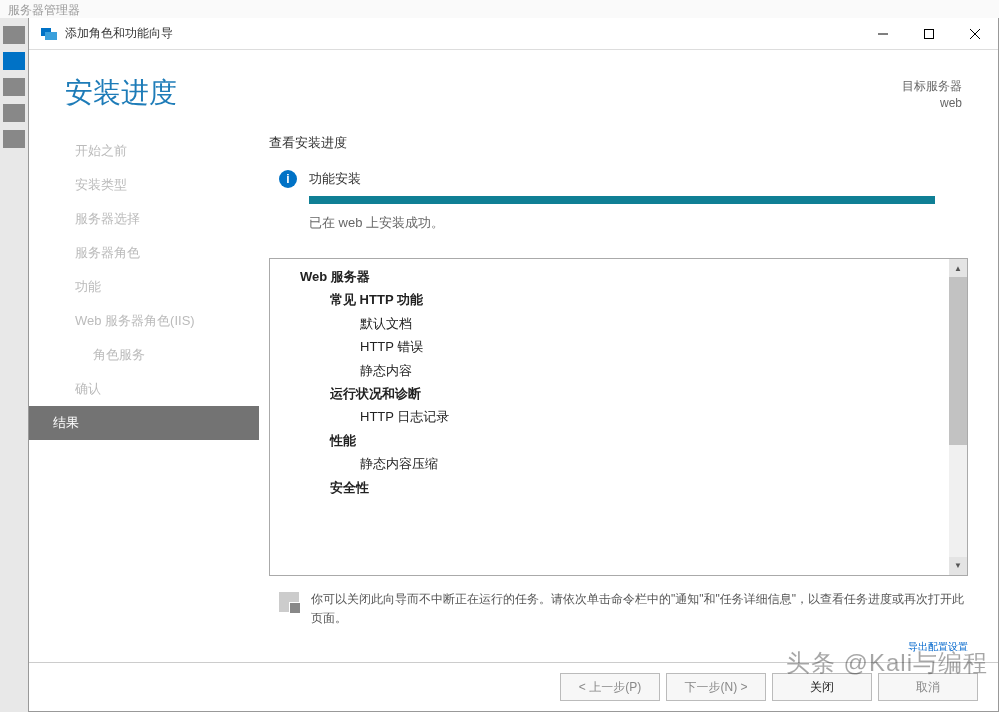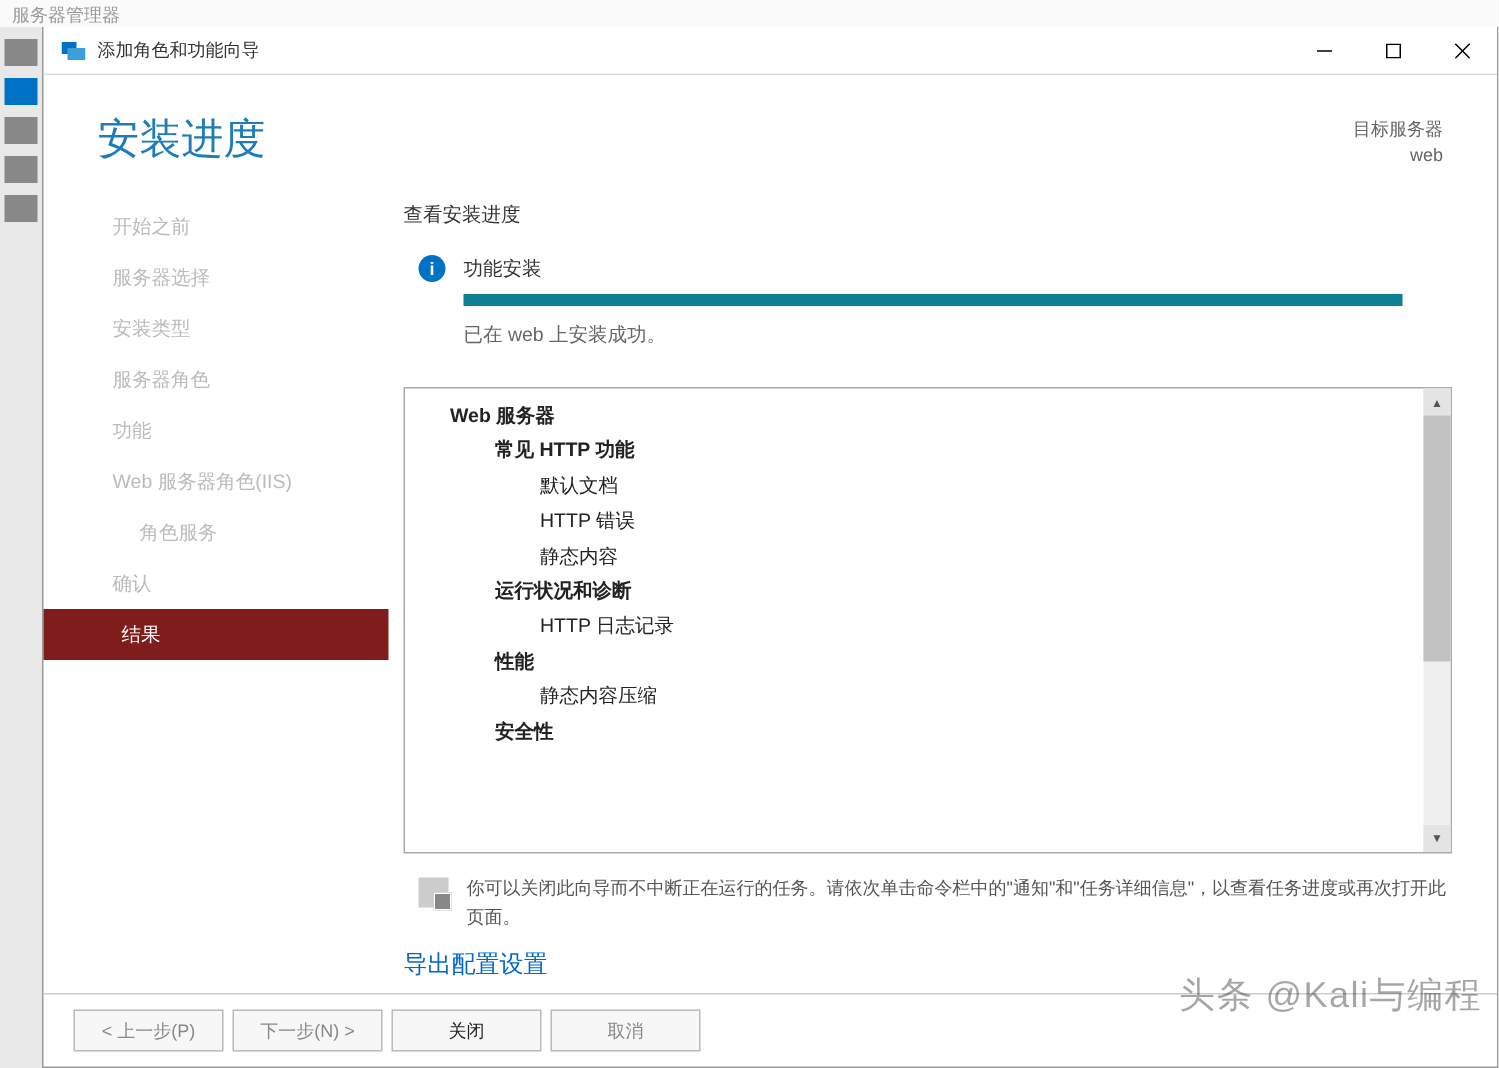--- a/index.html
+++ b/index.html
@@ -16,21 +16,21 @@
 .win-controls { display: flex; }
 .win-btn { width: 46px; height: 32px; display: flex; align-items: center; justify-content: center; cursor: pointer; }
 .win-btn svg { width: 10px; height: 10px; }
 .header-row { display: flex; align-items: flex-end; padding: 24px 36px 10px 36px; }
 .page-title { font-size: 28px; color: #1e7cb8; font-weight: 300; }
 .header-right { margin-left: auto; text-align: right; font-size: 12px; color: #666; line-height: 1.4; }
 .body-row { flex: 1; display: flex; padding: 12px 0 0 0; min-height: 0; }
 .nav { width: 230px; padding-left: 36px; }
 .nav-item { font-size: 13px; color: #bbb; padding: 8px 10px; cursor: default; }
 .nav-item.sub { padding-left: 28px; }
-.nav-item.active { background: #7f1d1d; color: #fff; margin-left: -36px; padding-left: 52px; }
+.nav-item.active { background: #737373; color: #fff; margin-left: -36px; padding-left: 24px; }
 .content { flex: 1; padding: 0 30px 0 10px; display: flex; flex-direction: column; min-height: 0; }
 .content-head { font-size: 13px; color: #333; margin-bottom: 18px; }
 .status-row { display: flex; align-items: flex-start; margin-bottom: 10px; padding-left: 10px; }
 .info-icon { width: 18px; height: 18px; border-radius: 50%; background: #0072c6; color: #fff; font-weight: bold; font-size: 12px; display: flex; align-items: center; justify-content: center; margin-right: 12px; flex-shrink: 0; font-style: normal; }
 .status-text { flex: 1; }
 .status-label { font-size: 13px; color: #333; margin-bottom: 8px; }
 .progress { height: 8px; background: #e0e0e0; margin-bottom: 10px; width: 95%; }
 .progress-fill { height: 100%; background: #0f7f95; width: 100%; }
 .status-msg { font-size: 13px; color: #666; }
 .features-box { flex: 1; border: 1px solid #aaa; margin: 16px 0 10px 0; min-height: 0; display: flex; }
@@ -38,22 +38,22 @@
 .features-scroll .l1 { font-weight: bold; }
 .features-scroll .l2 { font-weight: bold; padding-left: 30px; }
 .features-scroll .l3 { font-weight: normal; padding-left: 60px; }
 .scrollbar-fake { width: 18px; background: #f0f0f0; display: flex; flex-direction: column; }
 .sb-btn { height: 18px; background: #e4e4e4; display:flex; align-items:center; justify-content:center; font-size:8px; color:#555;}
 .sb-track { flex:1; }
 .sb-thumb { background:#c2c2c2; height:60%; }
 .note-row { display: flex; padding: 4px 0 10px 10px; font-size: 12px; color: #555; line-height: 1.6; }
 .flag-icon { width: 20px; height: 20px; background: #ccc; margin-right: 12px; flex-shrink: 0; position: relative; margin-top:2px;}
 .flag-icon::after { content:""; position:absolute; bottom:-2px; right:-2px; width:10px; height:10px; background:#888; border:1px solid #fff; font-size:8px; color:#fff; display:flex; align-items:center; justify-content:center; }
-.export-link { color: #0066cc; font-size: 16px; cursor: pointer; padding: 2px 0 8px 0; }
-.footer { border-top: 1px solid #ccc; padding: 10px 20px; display: flex; gap: 6px; position: relative; }
+.export-link { color: #0066cc; font-size: 10px; cursor: pointer; padding: 2px 0 8px 0; text-align: right; }
+.footer { border-top: 1px solid #ccc; padding: 10px 20px; display: flex; justify-content: flex-end; gap: 6px; position: relative; }
 .btn { min-width: 100px; height: 28px; border: 1px solid #bbb; background: #f7f7f7; font-size: 12px; color: #888; cursor: not-allowed; display:flex; align-items:center; justify-content:center; }
 .btn.enabled { color: #222; cursor: pointer; }
 .watermark { position: absolute; right: 10px; bottom: 32px; font-size: 24px; color: rgba(0,0,0,0.35); font-weight: 400; pointer-events: none; letter-spacing:1px; }
 </style>
 </head>
 <body>
 
 <div class="parent-title">服务器管理器</div>
 
 <div class="left-strip">
@@ -99,22 +99,22 @@
     <div class="page-title">安装进度</div>
     <div class="header-right">
       <div>目标服务器</div>
       <div>web</div>
     </div>
   </div>
 
   <div class="body-row">
     <div class="nav" id="nav">
         <div class="nav-item">开始之前</div>
+        <div class="nav-item">安装类型</div>
         <div class="nav-item">服务器选择</div>
-        <div class="nav-item">安装类型</div>
         <div class="nav-item">服务器角色</div>
         <div class="nav-item">功能</div>
         <div class="nav-item">Web 服务器角色(IIS)</div>
         <div class="nav-item sub">角色服务</div>
         <div class="nav-item">确认</div>
         <div class="nav-item active">结果</div>
       </div>
 
     <div class="content">
       <div class="content-head">查看安装进度</div>

